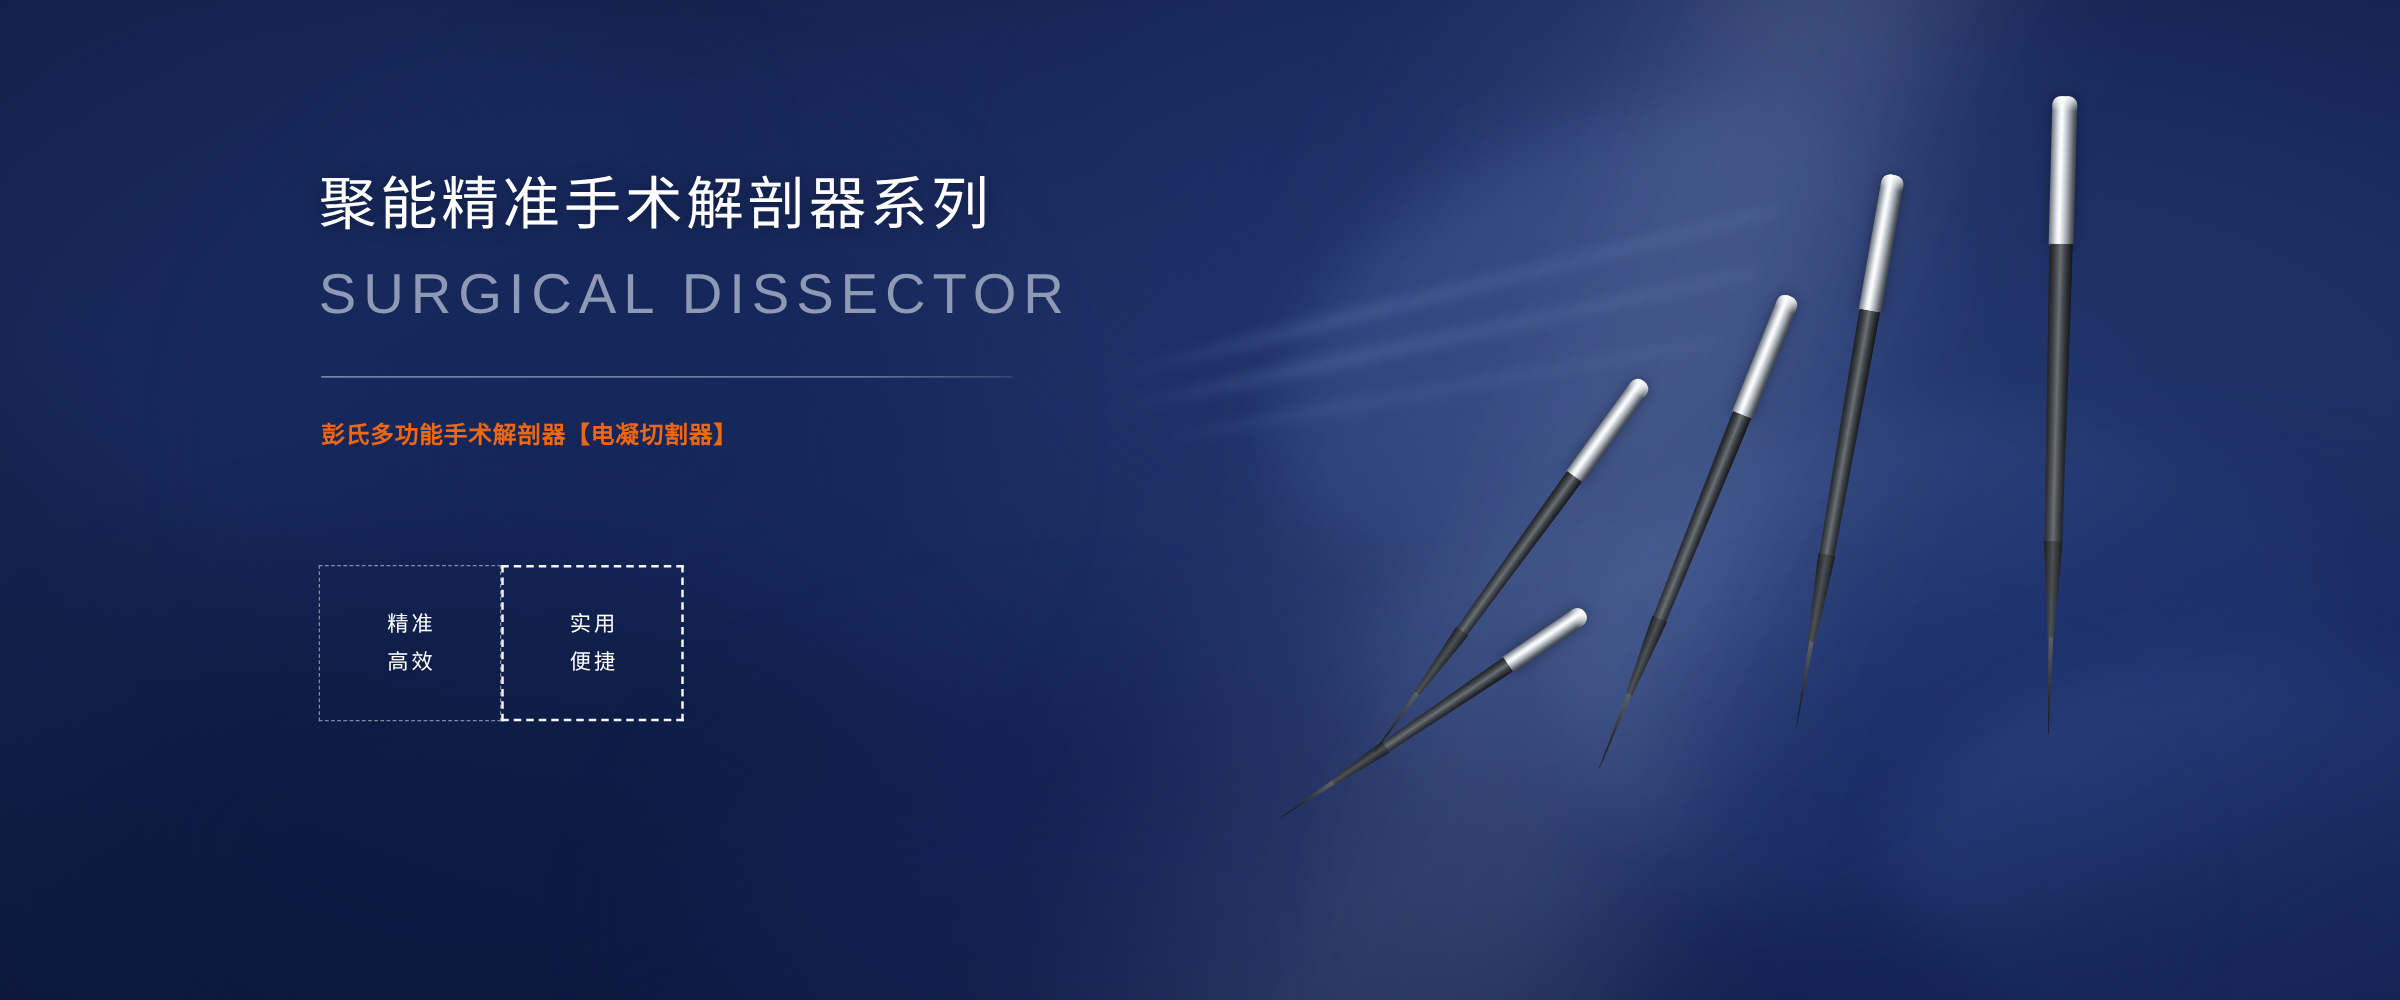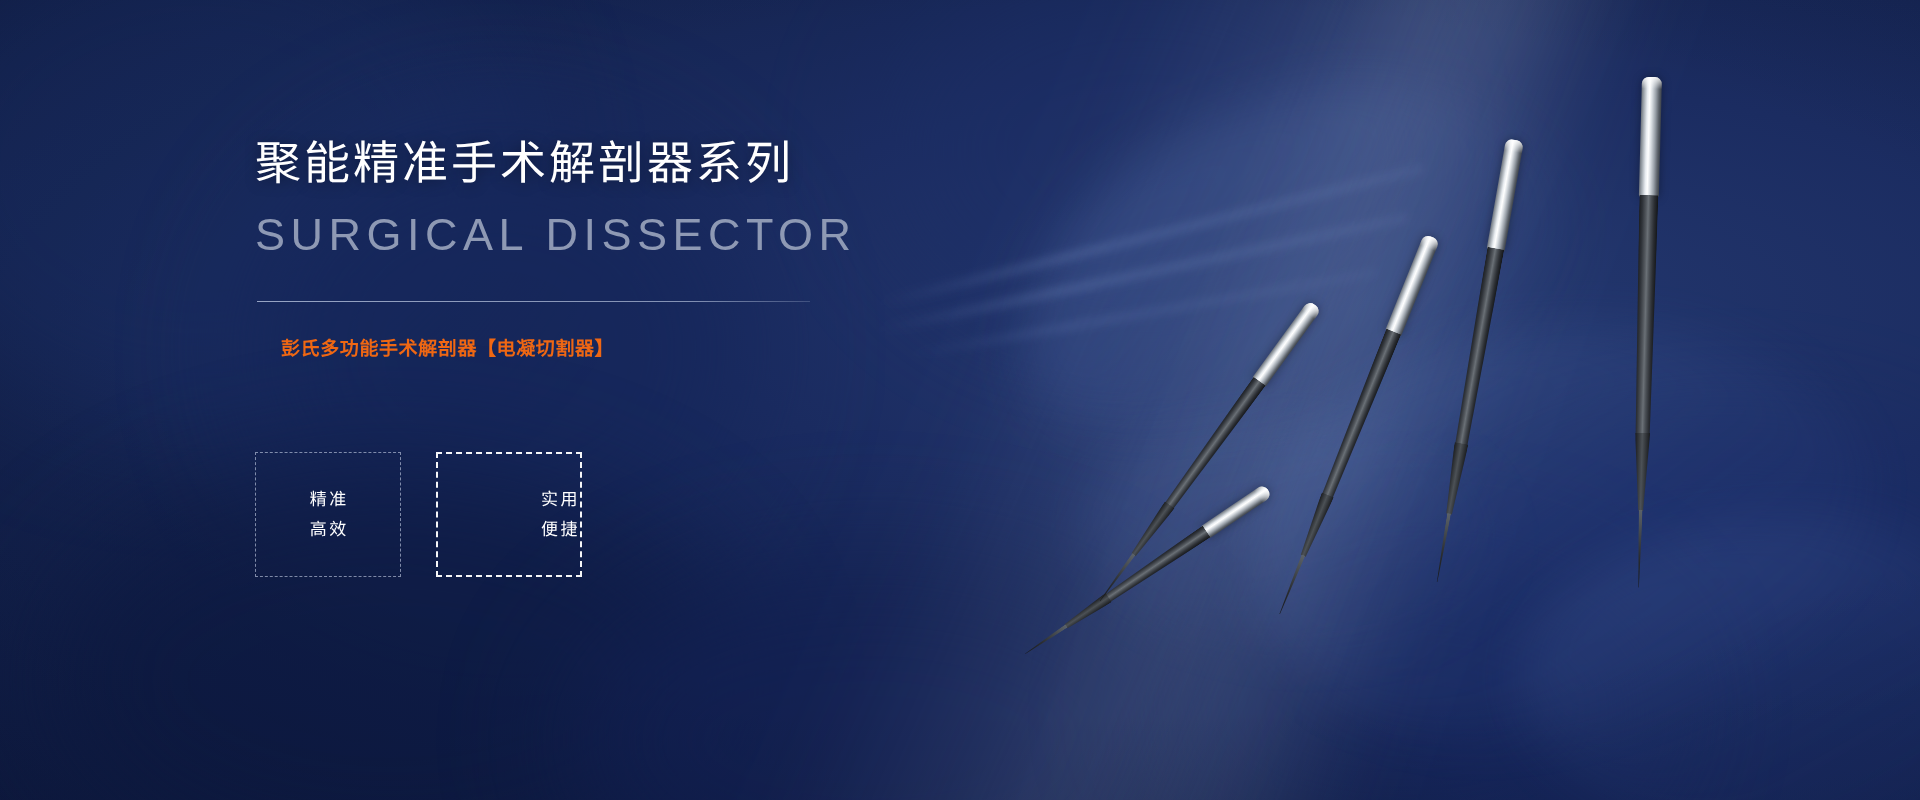--- a/index.html
+++ b/index.html
@@ -106,42 +106,40 @@
     width:553px;height:1px;
     background:linear-gradient(90deg,rgba(173,186,214,.85),rgba(173,186,214,.72) 78%,rgba(173,186,214,.25));
   }
   .subtitle{
     position:absolute;left:2px;top:339px;
     font-size:19px;line-height:1;
     letter-spacing:.6px;
     color:#ef6713;
     font-weight:700;
     white-space:nowrap;
-    margin-left:24px;
   }
 
   
   .features{
     position:absolute;left:0px;top:452px;
     display:flex;
-    gap:35px;
   }
   .feature{
     width:146px;height:125px;
     box-sizing:border-box;
     display:flex;flex-direction:column;
     align-items:center;justify-content:center;
     gap:13px;
     color:#ffffff;
     font-size:17px;
     letter-spacing:2.5px;
     text-indent:2.5px;
   }
   .feature.dim{border:1px dashed rgba(196,206,228,.62);}
-  .feature.bright{border:2px dashed rgba(255,255,255,.96);align-items:flex-end;}
+  .feature.bright{border:2px dashed rgba(255,255,255,.96);}
   .feature span{display:block;line-height:1;}
 
   
   .tools{position:absolute;left:0;top:0;width:1920px;height:800px;pointer-events:none;}
 
   .tool{
     position:absolute;
     transform-origin:50% 0%;
   }
   

